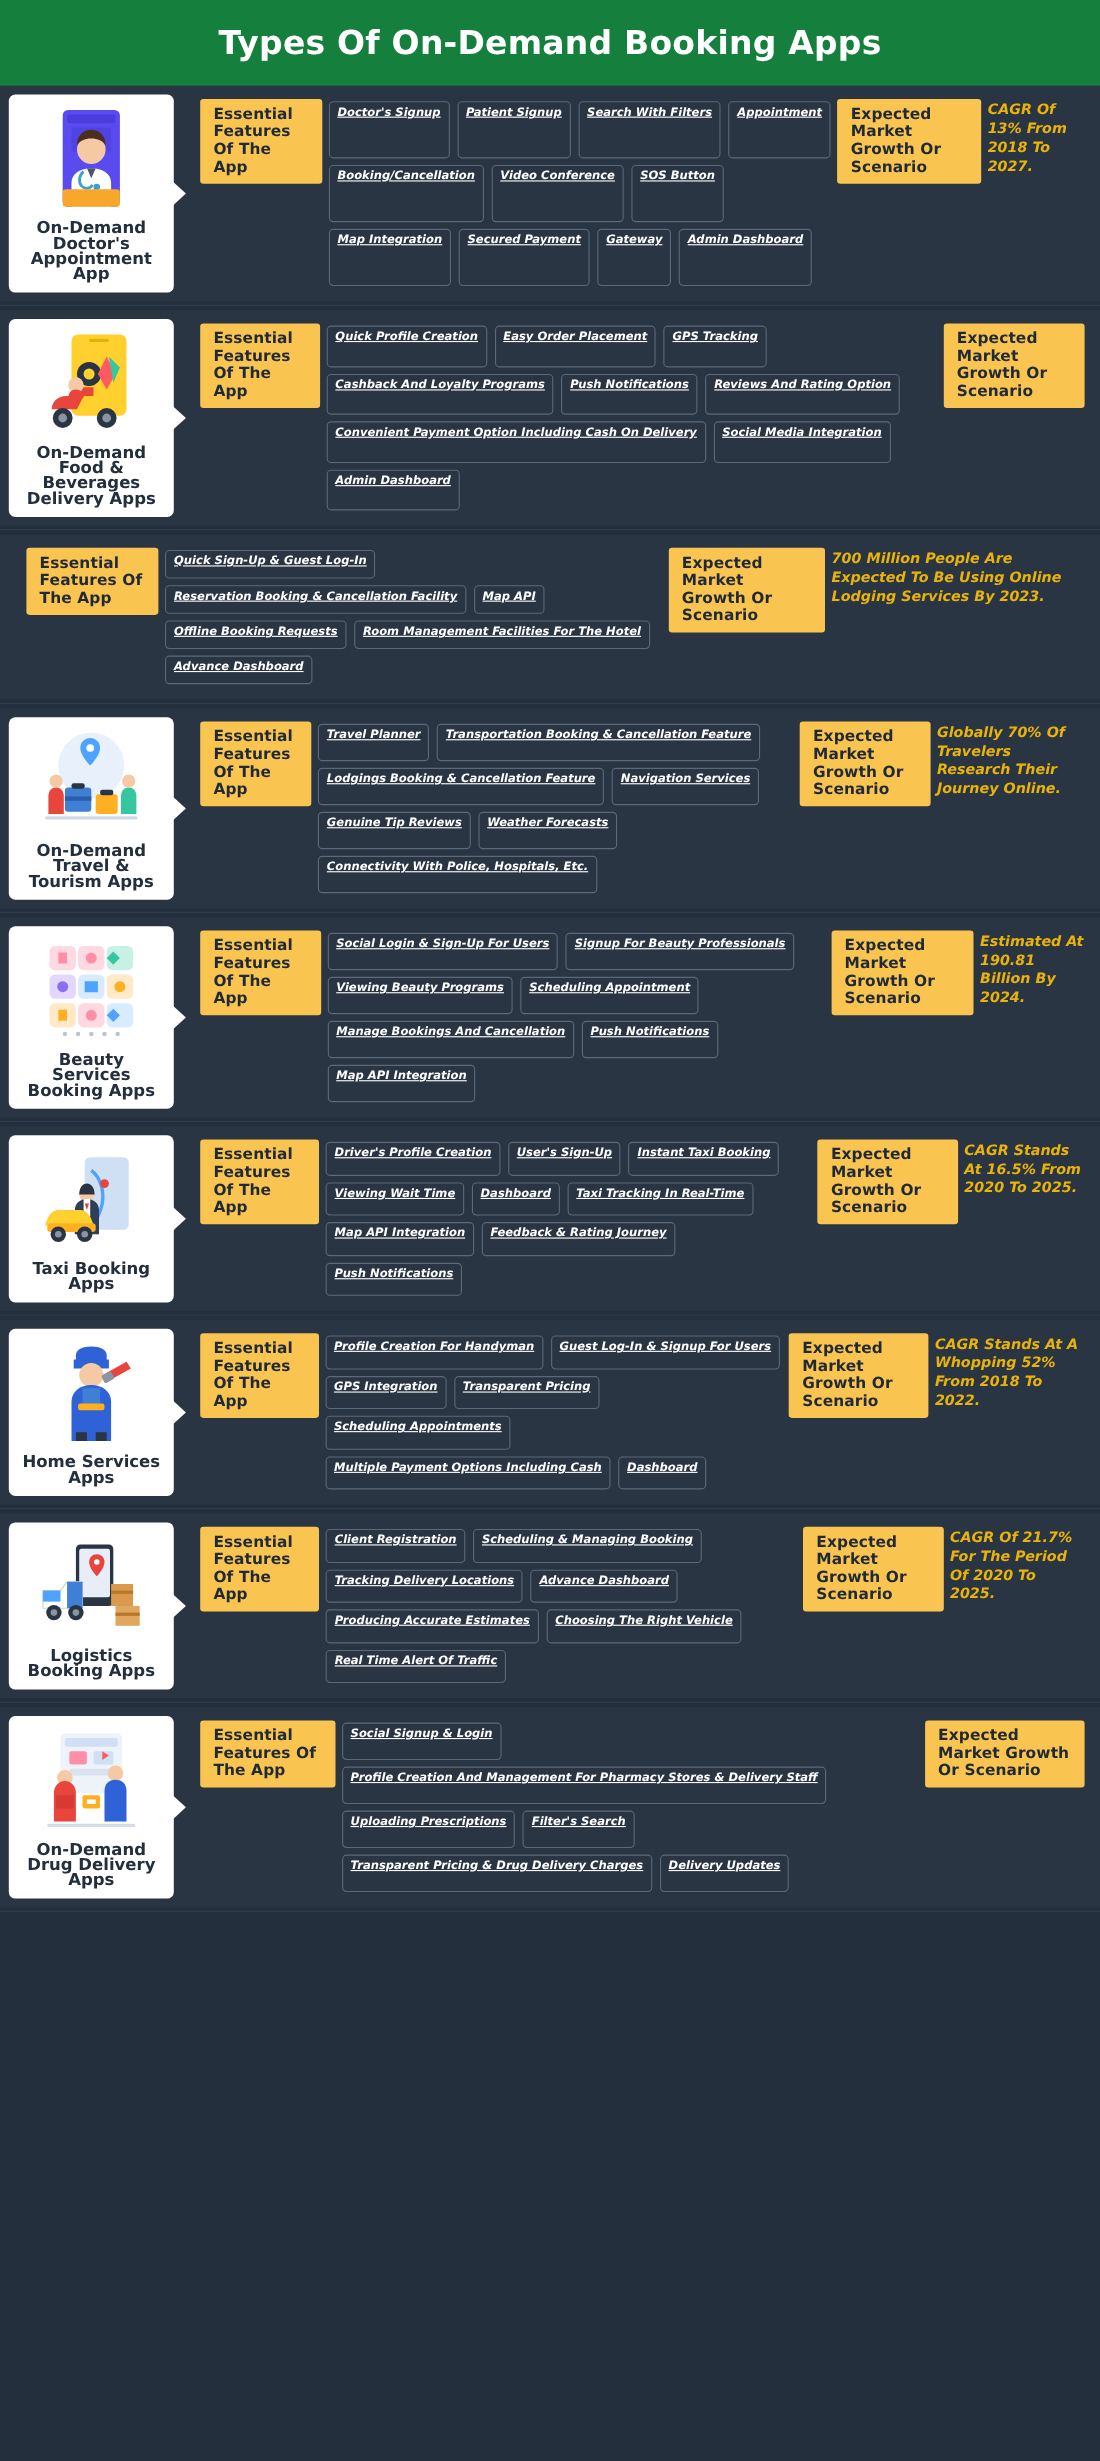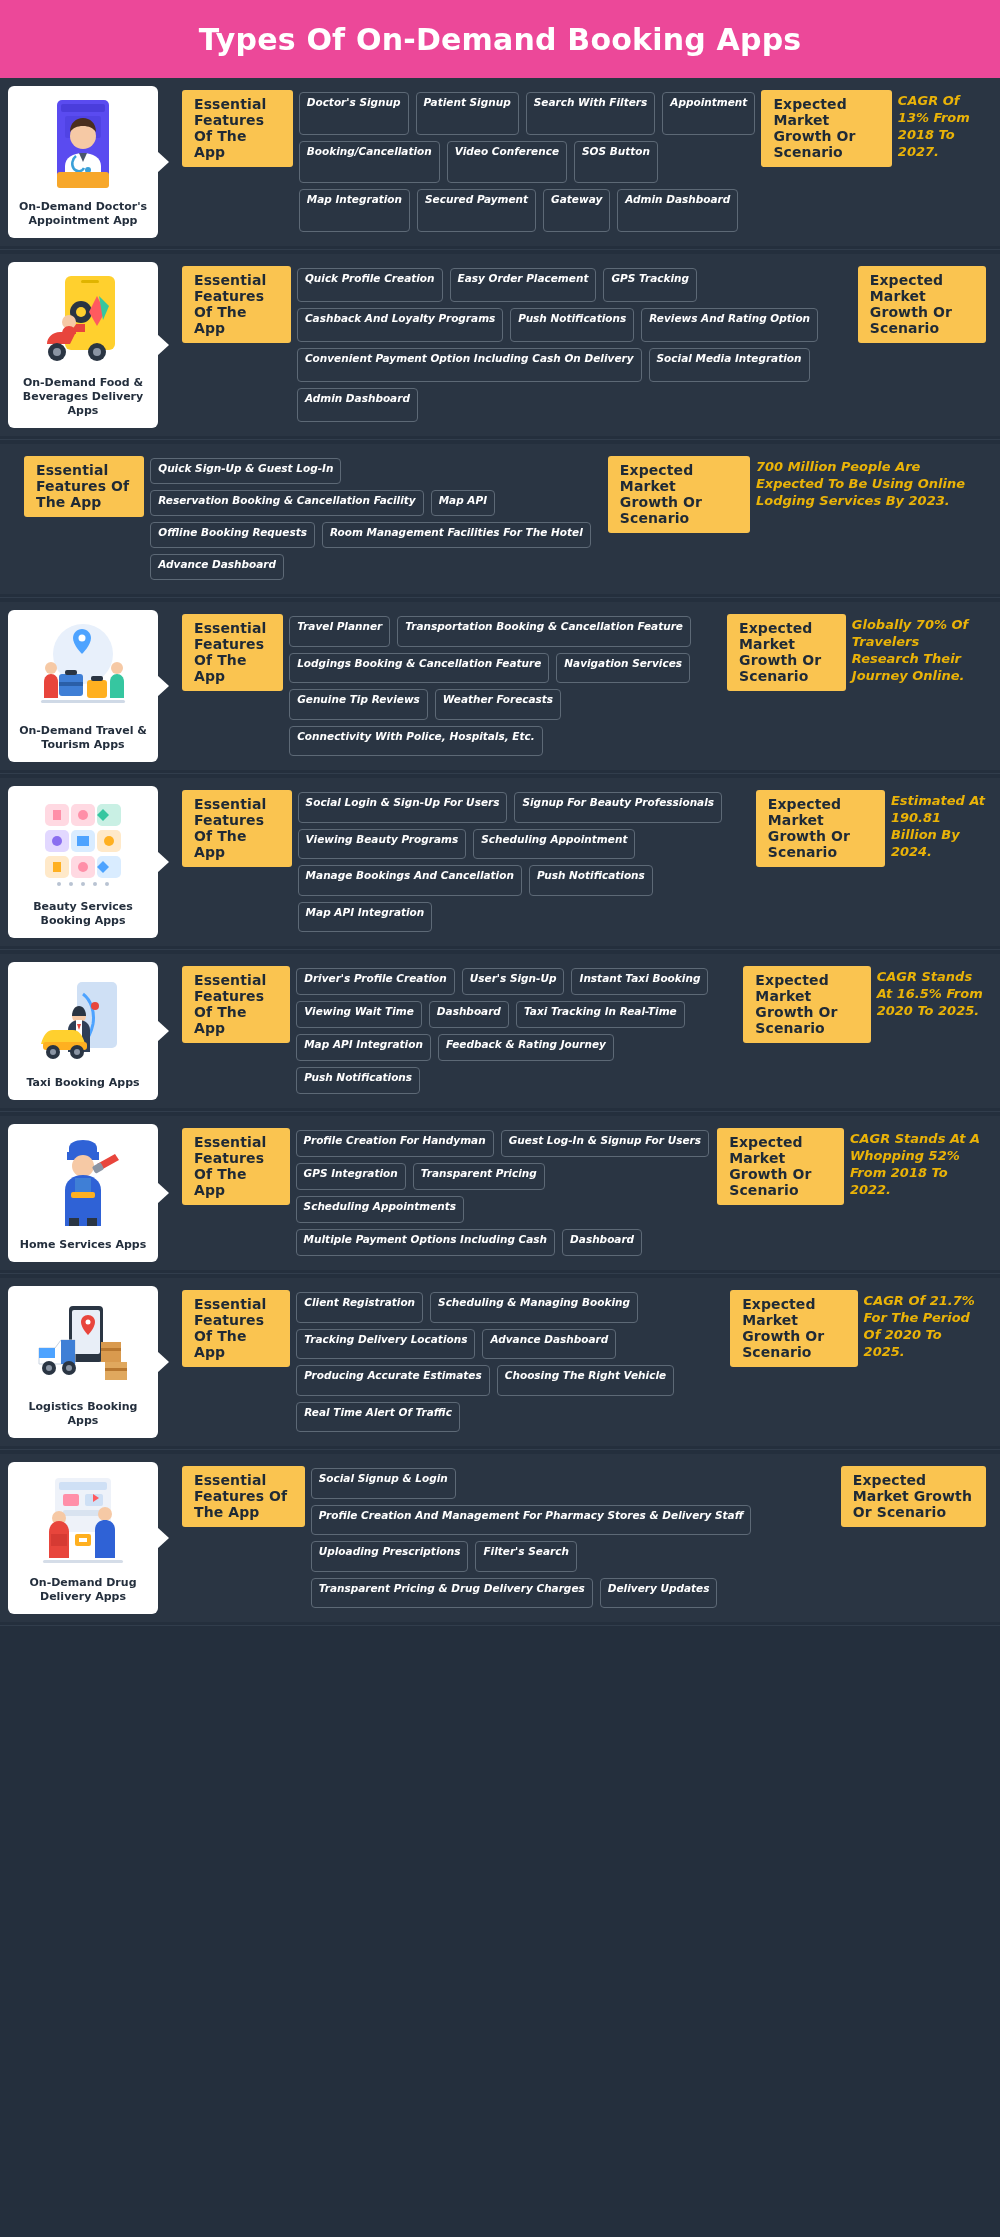--- a/index.html
+++ b/index.html
@@ -16,21 +16,21 @@
     overflow-x: hidden;
   }
   .page { width: 1000px; position: relative; padding-bottom: 6px; }
 
   
   .header {
     height: 78px;
     display: flex;
     align-items: center;
     justify-content: center;
-    background: #ec4899;
+    background: #15803d;
   }
   .header h1 {
     font-family: "DejaVu Sans", sans-serif;
     font-size: 30px;
     font-weight: 700;
     letter-spacing: .2px;
     color: #ffffff;
     text-align: center;
   }
 
@@ -78,21 +78,21 @@
     border-left: 12px solid #ffffff;
   }
   .thumb-art {
     width: 96px;
     height: 96px;
     display: block;
     margin-bottom: 6px;
   }
   .thumb-label {
     font-family: "DejaVu Sans", sans-serif;
-    font-size: 11px;
+    font-size: 15px;
     line-height: 14px;
     font-weight: 700;
     color: #242f3d;
     text-align: center;
     margin-top: auto;
     padding: 2px 2px 2px 2px;
   }
 
   
   .content {
@@ -115,20 +115,21 @@
     border-radius: 3px;
     letter-spacing: .1px;
   }
 
   .tags {
     display: flex;
     flex-wrap: wrap;
     gap: 6px 7px;
     margin: 2px 0 2px 0;
     max-width: 820px;
+    text-decoration: underline;
   }
   .tag {
     border: 1px solid #5d6976;
     border-radius: 4px;
     padding: 3px 7px 4px 7px;
     font-family: "DejaVu Sans", sans-serif;
     font-style: italic;
     font-weight: 700;
     font-size: 10.5px;
     line-height: 13px;

